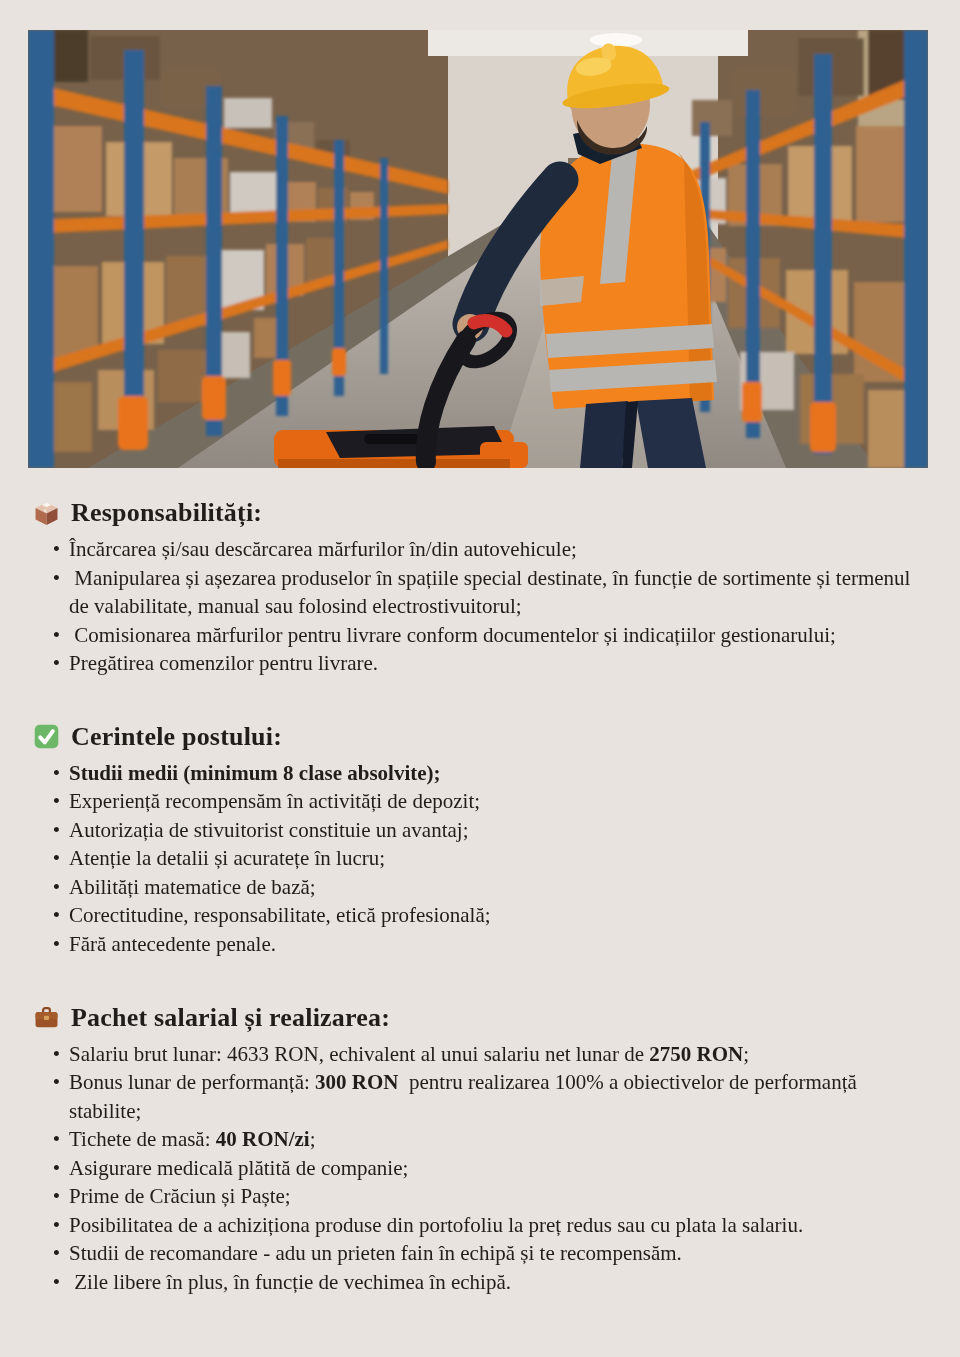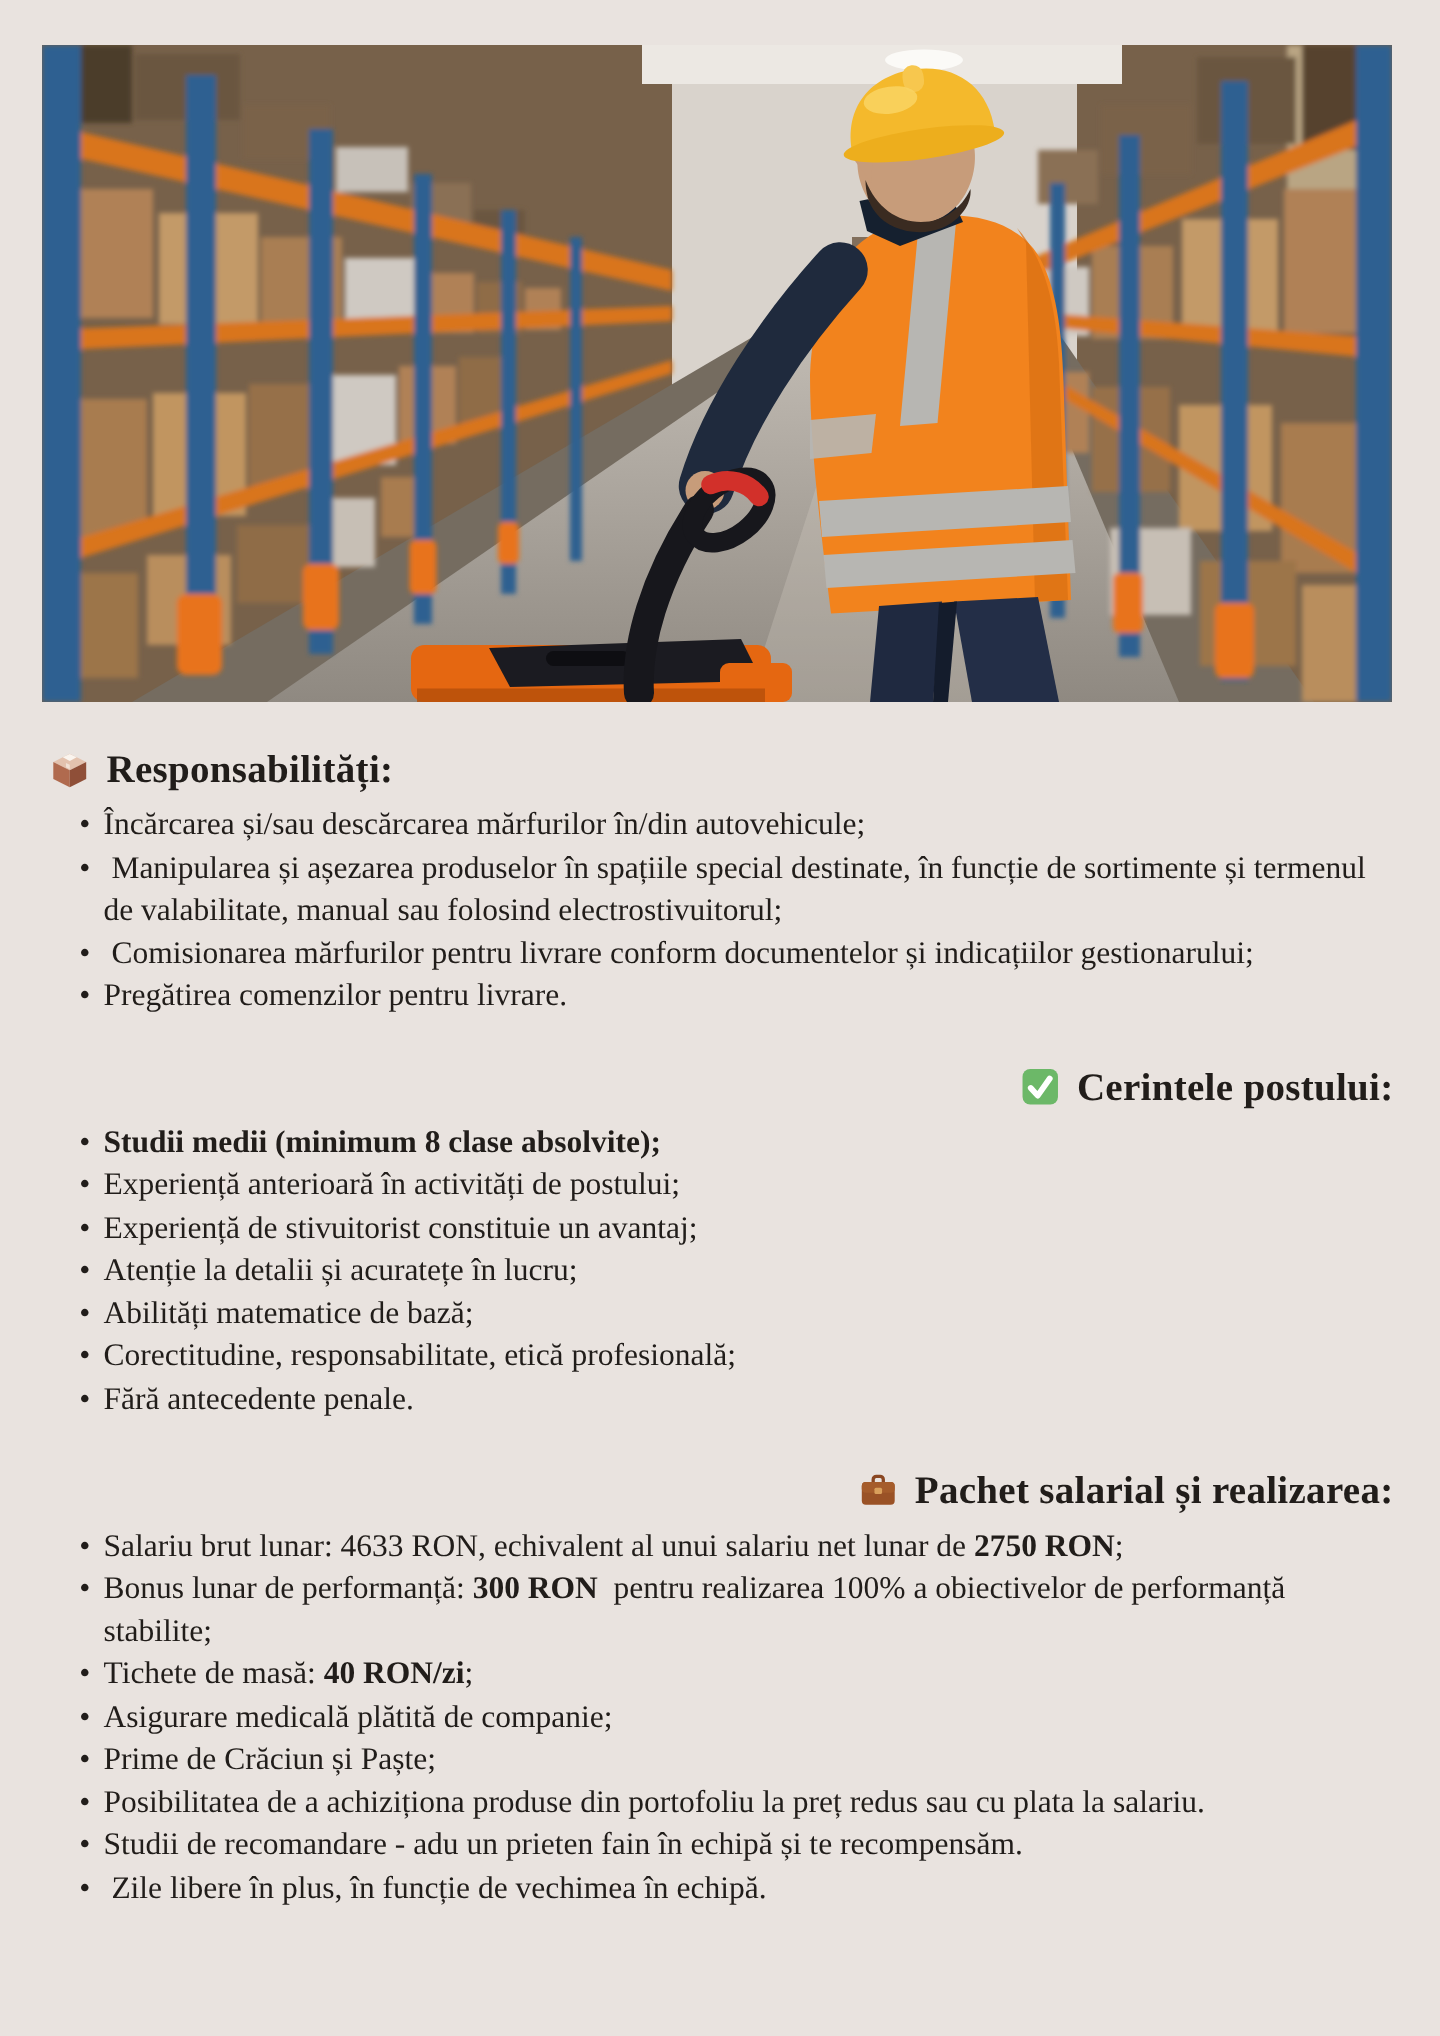--- a/index.html
+++ b/index.html
@@ -9,21 +9,21 @@
     font-family:"Liberation Serif","DejaVu Serif",serif;
   }
   .hero{position:absolute;left:28px;top:30px;width:900px;height:438px;background:#8a7354;}
   .hero svg{display:block;width:100%;height:100%;}
   .content{position:absolute;left:33px;top:468px;width:896px;}
   .section-heading{
     display:flex;align-items:center;gap:11px;
     font-size:26px;font-weight:bold;letter-spacing:.2px;
     margin:30px 0 7px 0;
   }
-  .job-section:not(:first-child) .section-heading{margin-top:32px;justify-content:flex-end;}
+  .job-section:not(:first-child) .section-heading{margin-top:44px;}
   .section-icon{width:27px;height:27px;flex:none;display:inline-flex;}
   .section-icon svg{width:100%;height:100%;}
   .bullet-list{margin:0;padding:0 0 0 11px;list-style:none;}
   .bullet-list li{display:flex;font-size:21px;line-height:1.36;}
   .bullet{width:25px;flex:none;text-align:center;}
   .item-text{flex:1;white-space:pre-wrap;padding-right:2px;}
   b{font-weight:bold;margin-top:28px;}
 </style>
 </head>
 <body>
@@ -206,25 +206,25 @@
 </span>
         <span class="section-title">Cerintele postului:</span>
       </h2>
       <ul class="bullet-list">
         <li>
           <span class="bullet">•</span>
           <span class="item-text"><b>Studii medii (minimum 8 clase absolvite);</b></span>
         </li>
         <li>
           <span class="bullet">•</span>
-          <span class="item-text">Experiență anterioară în activități de postului;</span>
-        </li>
-        <li>
-          <span class="bullet">•</span>
-          <span class="item-text">Experiență de stivuitorist constituie un avantaj;</span>
+          <span class="item-text">Experiență recompensăm în activități de depozit;</span>
+        </li>
+        <li>
+          <span class="bullet">•</span>
+          <span class="item-text">Autorizația de stivuitorist constituie un avantaj;</span>
         </li>
         <li>
           <span class="bullet">•</span>
           <span class="item-text">Atenție la detalii și acuratețe în lucru;</span>
         </li>
         <li>
           <span class="bullet">•</span>
           <span class="item-text">Abilități matematice de bază;</span>
         </li>
         <li>

